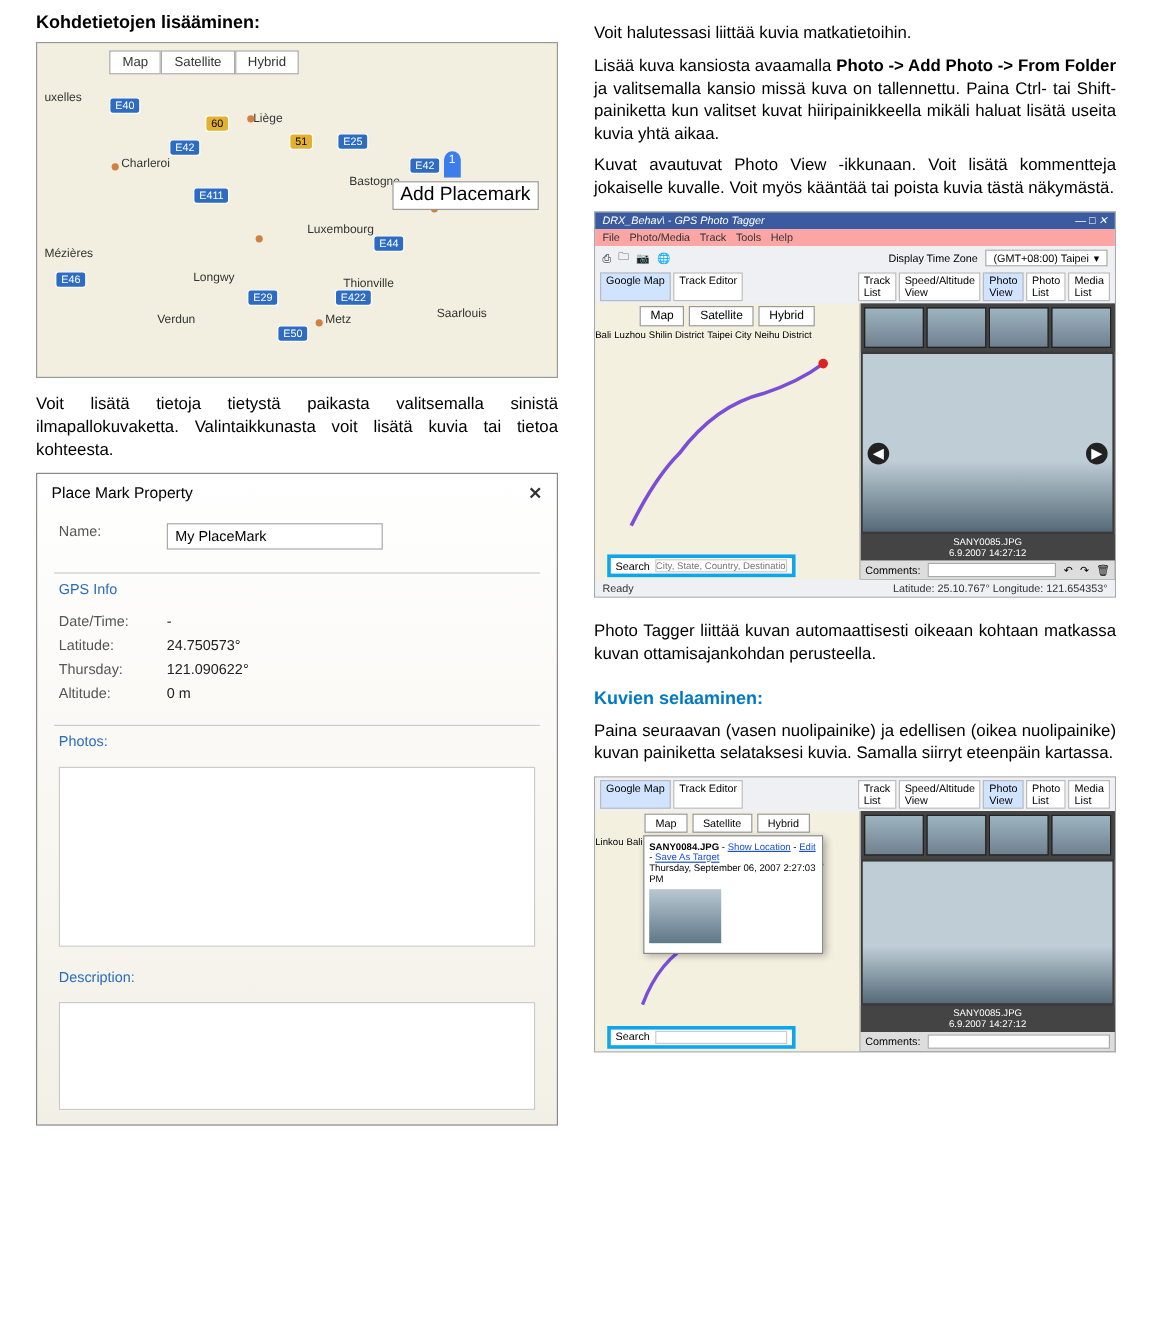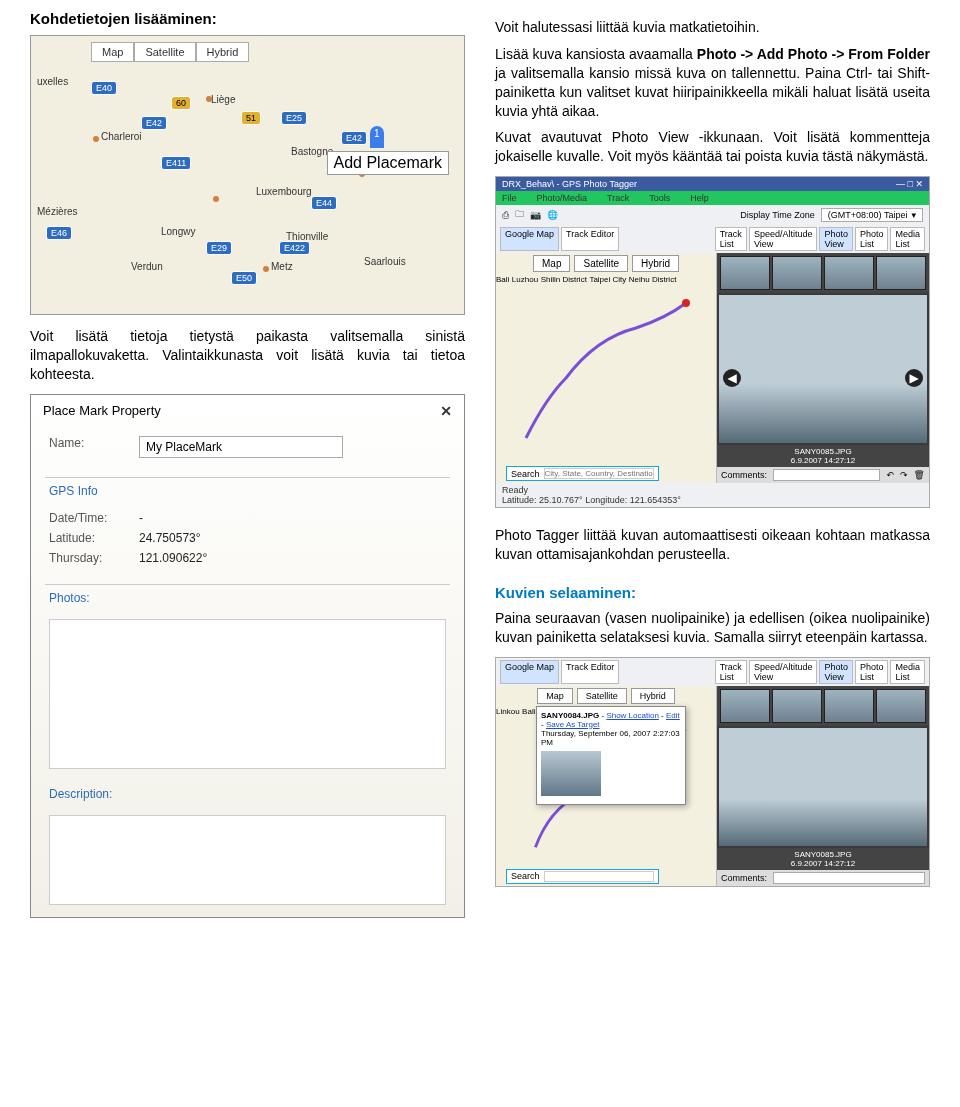--- a/index.html
+++ b/index.html
@@ -99,21 +99,21 @@
   }
   .prop-dialog .section { padding: 6px 18px 12px; }
   .prop-dialog .row { display: flex; padding: 3px 0; }
   .prop-dialog .lbl { width: 90px; color: #555; }
   .prop-dialog .val { color: #222; }
   .prop-dialog input[type=text] {
     border: 1px solid #aaa;
     padding: 3px 6px;
     font-size: 12px;
     background: #fff;
-    width: 204px;
+    width: 180px;
   }
   .prop-dialog .desc-box {
     border: 1px solid #ccc;
     background: #fff;
     height: 90px;
     margin-top: 4px;
   }
   .prop-dialog .photos-box {
     border: 1px solid #ccc;
     background: #fff;
@@ -150,44 +150,45 @@
     background: #e8e8f0;
     margin: 10px 0 18px;
     font-size: 9px;
   }
   .app-shot .topbar {
     background: #3b5ba0;
     color: #fff;
     padding: 2px 6px;
     display: flex;
     justify-content: space-between;
+    font-style: italic;
   }
   .app-shot .menubar {
-    background: #22c55e; padding: 2px 6px; display:flex; gap:20px; color:#333;align-items:center;
+    background: #fca5a5; padding: 2px 6px; display:flex; gap:8px; color:#333;align-items:center;
   }
   .app-shot .toolbar { background:#eef0f4; padding:2px 6px; display:flex; gap:6px; align-items:center; }
   .app-shot .dropdown { border:1px solid #aaa; background:#fff; padding:1px 6px; display:inline-flex; gap:4px; align-items:center;}
   .app-shot .body { display:flex; height: 230px; }
   .app-shot .left { flex: 1.2; border-right:1px solid #bbb; position:relative; background:#f4f0e0; }
   .app-shot .right { flex: 1; display:flex; flex-direction:column; background:#3a3a3a; }
   .app-shot .tabs-row { background:#eef0f4; padding:2px 4px; display:flex; gap:2px; }
   .app-shot .tabs-row span { padding:1px 4px; border:1px solid #bbb; background:#fff; }
   .app-shot .tabs-row span.active { background:#d0e4ff; }
   .app-shot .mini-tabs { display:flex; gap:4px; padding:2px; justify-content:center; font-size: 10px; }
   .app-shot .mini-tabs span { padding:2px 8px; border:1px solid #999; background:#fff; }
   .app-shot .thumbs { display:flex; gap:2px; padding:3px; background:#444; }
   .app-shot .thumb { width:50px; height:34px; background:linear-gradient(#9db4c0, #708090); border:1px solid #222; }
   .app-shot .main-photo { flex:1; margin:2px; background:linear-gradient(#becdd6 60%, #556a78); position:relative; }
   .app-shot .caption { background:#444; color:#fff; text-align:center; padding:2px; font-size:8px; }
   .app-shot .comments-row { background:#ddd; padding:2px 4px; display:flex; gap:6px; align-items:center; }
   .app-shot .comments-row .field { flex:1; background:#fff; border:1px solid #aaa; height:12px; }
-  .app-shot .status { background:#eef0f4; padding:2px 6px; display:flex; justify-content:space-between; color:#333;flex-direction:column;}
+  .app-shot .status { background:#eef0f4; padding:2px 6px; display:flex; justify-content:space-between; color:#333;}
   .map-track { position:absolute; top:20px; left:10px; right:10px; bottom:20px; }
   .map-track svg { width:100%; height:100%; }
-  .search-bar { position:absolute; bottom:2px; left:10px; background:#fff; border:1px solid #0ea5e9; padding:1px 4px; display:flex; gap:4px; align-items:center; }
+  .search-bar { position:absolute; bottom:2px; left:10px; background:#fff; border:3px solid #0ea5e9; padding:1px 4px; display:flex; gap:4px; align-items:center; }
 
   .app-shot2 { border:1px solid #aaa; background:#e8e8f0; margin-top:10px; font-size:9px; }
   .app-shot2 .body { display:flex; height:200px; }
   .app-shot2 .left { flex:1.2; border-right:1px solid #bbb; position:relative; background:#f4f0e0; }
   .app-shot2 .right { flex:1; display:flex; flex-direction:column; background:#3a3a3a; }
 
   .popup-card {
     position:absolute; top:20px; left:40px;
     background:#fff; border:1px solid #888; box-shadow:2px 2px 6px rgba(0,0,0,.3);
     width:150px; padding:4px; font-size:8px;
@@ -274,20 +275,24 @@
             <span class="val">-</span>
           </div>
         <div class="row">
             <span class="lbl">Latitude:</span>
             <span class="val">24.750573°</span>
           </div>
         <div class="row">
             <span class="lbl">Thursday:</span>
             <span class="val">121.090622°</span>
           </div>
+        <div class="row">
+            <span class="lbl">Altitude:</span>
+            <span class="val">0 m</span>
+          </div>
       </div>
       <div class="sep"></div>
       <div class="group-title">Photos:</div>
       <div class="section">
           <div class="photos-box"></div>
         </div>
       <div class="group-title">Description:</div>
       <div class="section">
           <div class="desc-box"></div>
         </div>

